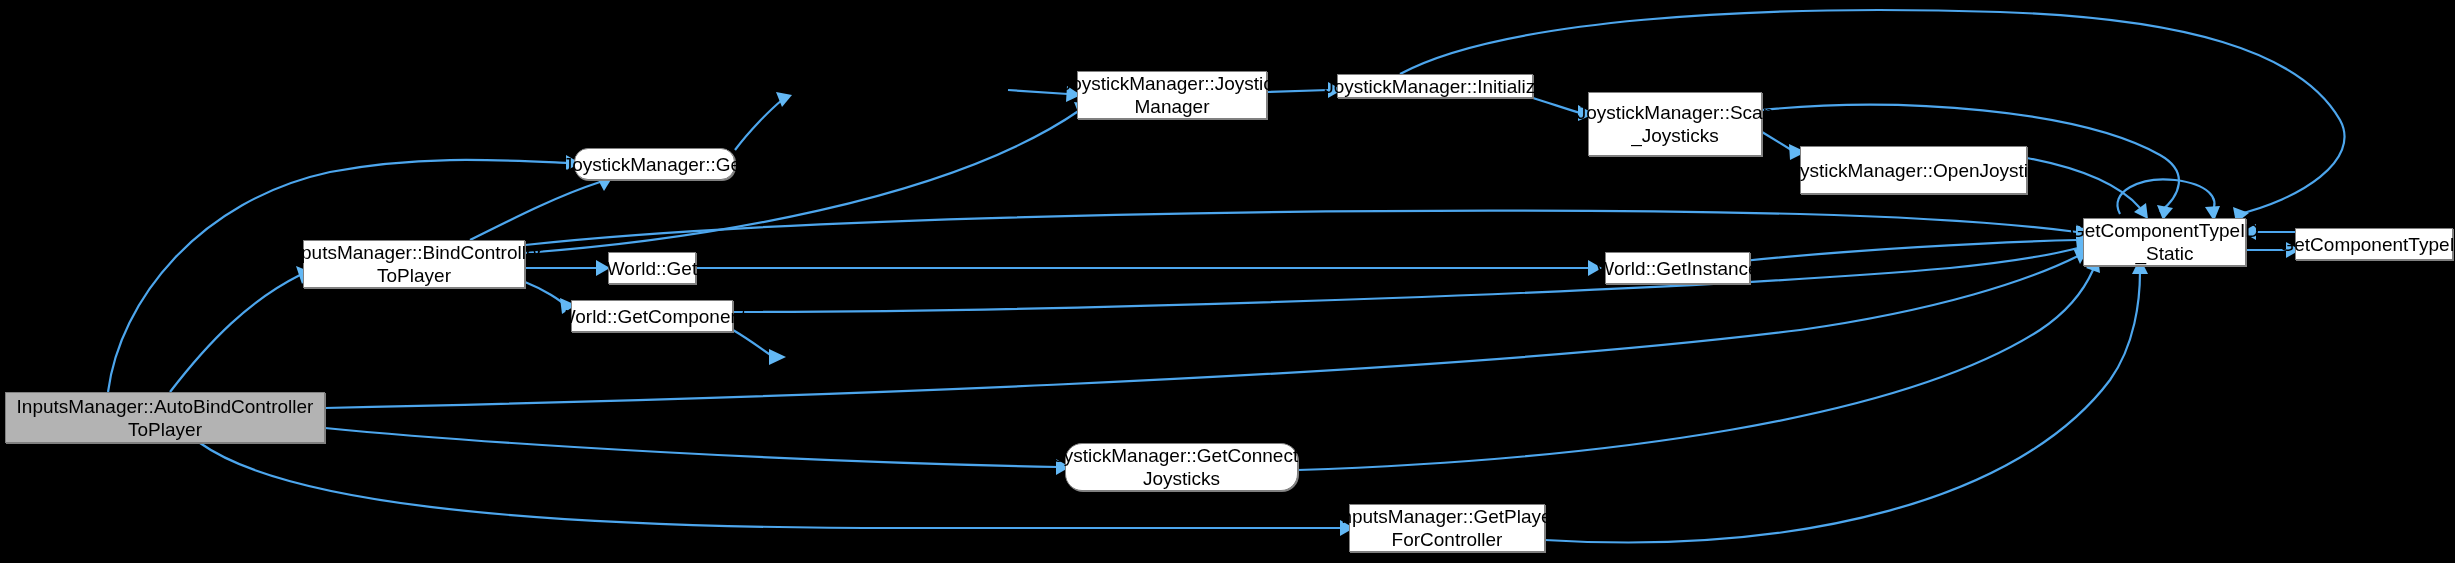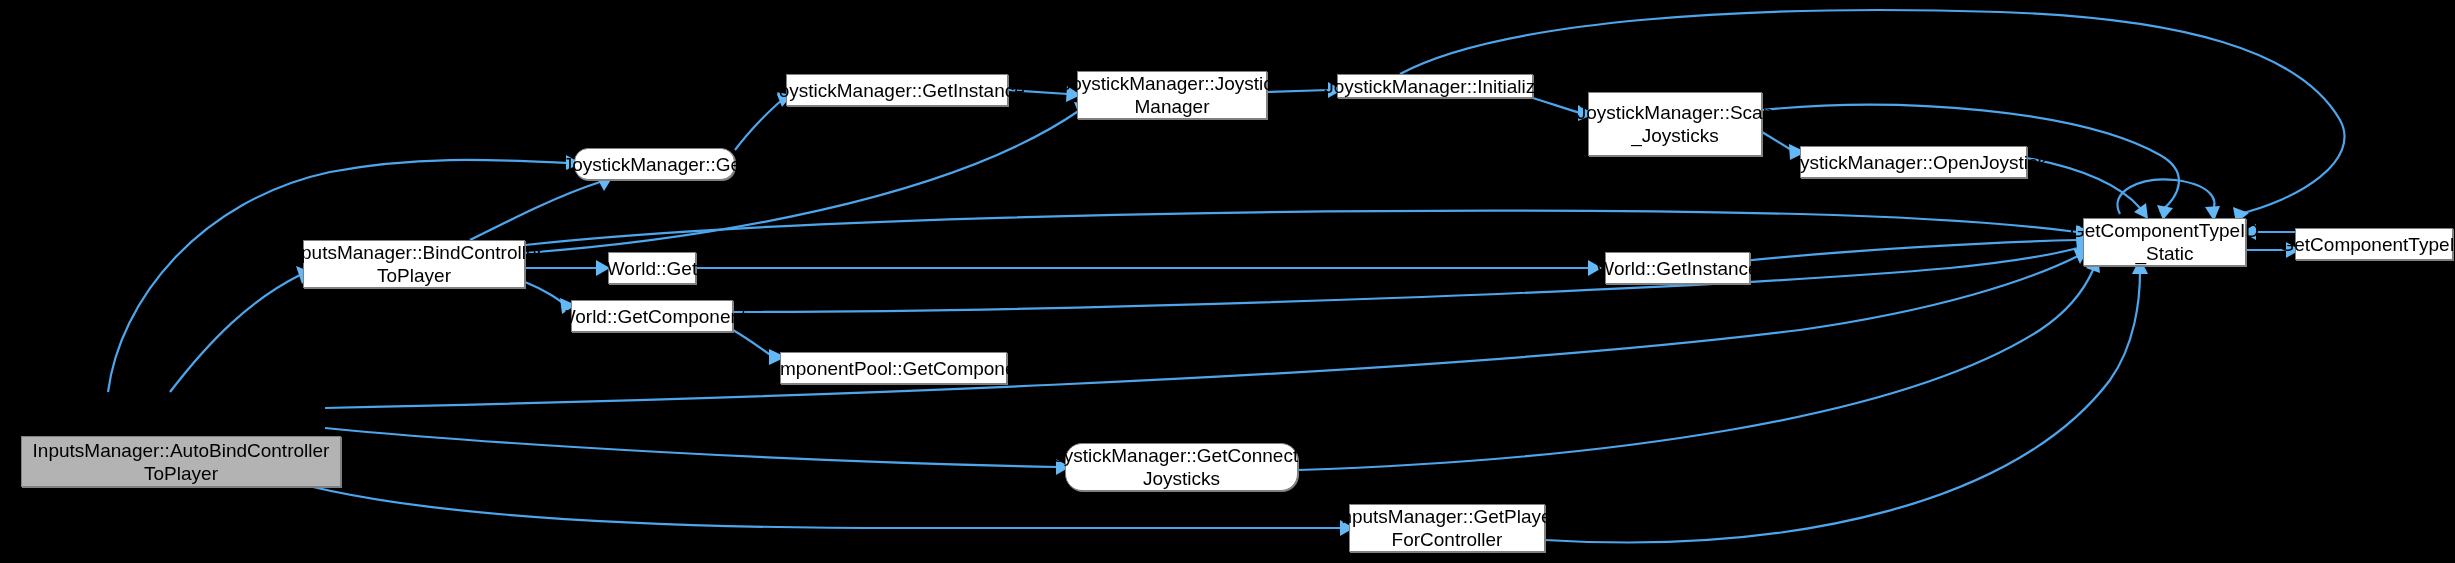--- a/index.html
+++ b/index.html
@@ -192,21 +192,21 @@
       <polygon class="edge-arrow" points="2286,242 2300,250 2286,258"></polygon>
     </g>
 
     <g>
       <path class="edge-path" d="M 2295,232 L 2254,232"></path>
       <polygon class="edge-arrow" points="2256,224 2242,232 2256,240"></polygon>
     </g>
 
   </svg>
 
-  <div class="node current" style="left:21px; top:392px; width:320px; height:51px;margin-top:44px;">
+  <div class="node current" style="left:5px; top:392px; width:320px; height:51px;">
     <span>InputsManager::AutoBindController
 ToPlayer</span>
   </div>
 
   <div class="node" style="left:303px; top:240px; width:222px; height:48px;">
     <span>InputsManager::BindController
 ToPlayer</span>
   </div>
 
   <div class="node" style="left:574px; top:148px; width:161px; height:32px;border-radius:14px;">
@@ -214,43 +214,37 @@
   </div>
 
   <div class="node" style="left:608px; top:252px; width:88px; height:32px;">
     <span>World::Get</span>
   </div>
 
   <div class="node" style="left:571px; top:300px; width:162px; height:32px;">
     <span>World::GetComponent</span>
   </div>
 
-  <div class="node" style="left:780px; top:352px; width:227px; height:32px;">
-    <span>ComponentPool::GetComponent</span>
-  </div>
-
-  <div class="node" style="left:786px; top:74px; width:222px; height:32px;">
-    <span>JoystickManager::GetInstance</span>
-  </div>
+
 
   <div class="node" style="left:1077px; top:71px; width:190px; height:48px;">
     <span>JoystickManager::Joystick
 Manager</span>
   </div>
 
   <div class="node" style="left:1337px; top:74px; width:196px; height:24px;justify-content:center;">
     <span>JoystickManager::Initialize</span>
   </div>
 
   <div class="node" style="left:1588px; top:92px; width:174px; height:64px;">
     <span>JoystickManager::Scan
 _Joysticks</span>
   </div>
 
-  <div class="node" style="left:1800px; top:146px; width:227px; height:32px;">
+  <div class="node" style="left:1800px; top:146px; width:227px; height:48px;">
     <span>JoystickManager::OpenJoystick</span>
   </div>
 
   <div class="node" style="left:1598px; top:252px; width:145px; height:32px;margin-left:7px;">
     <span>World::GetInstance</span>
   </div>
 
   <div class="node" style="left:1065px; top:443px; width:233px; height:48px;border-radius:17px;">
     <span>JoystickManager::GetConnected
 Joysticks</span>

